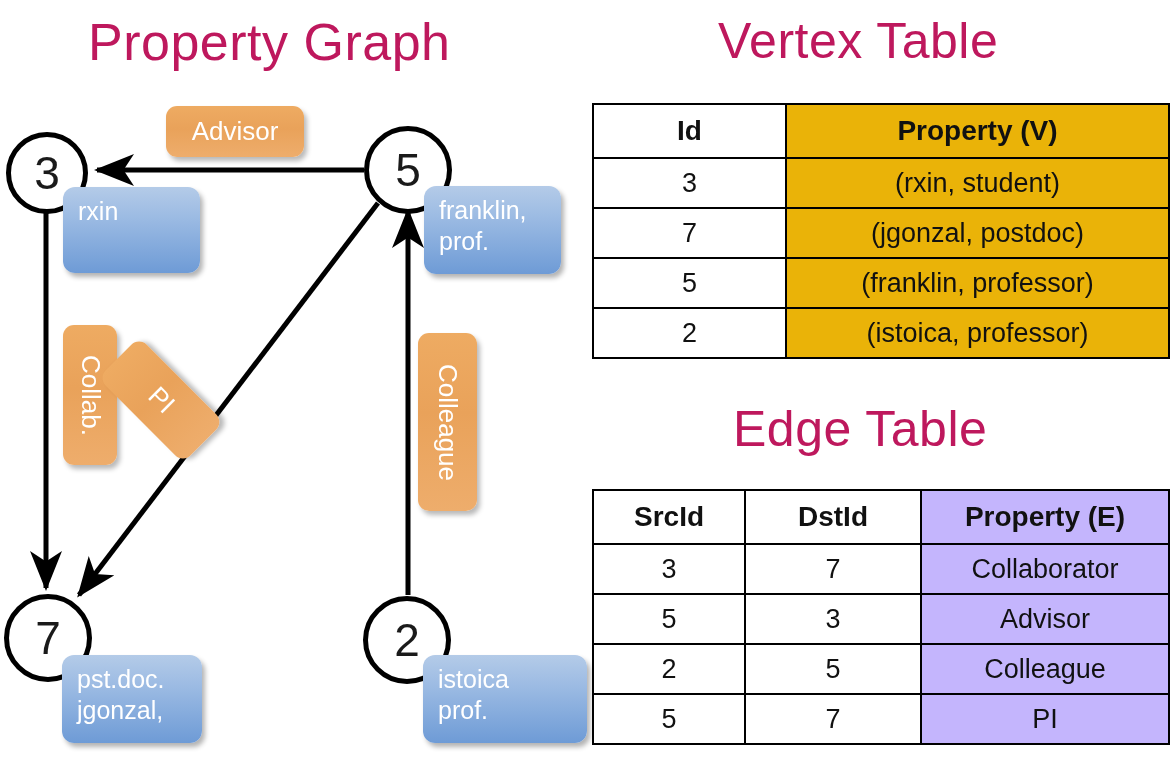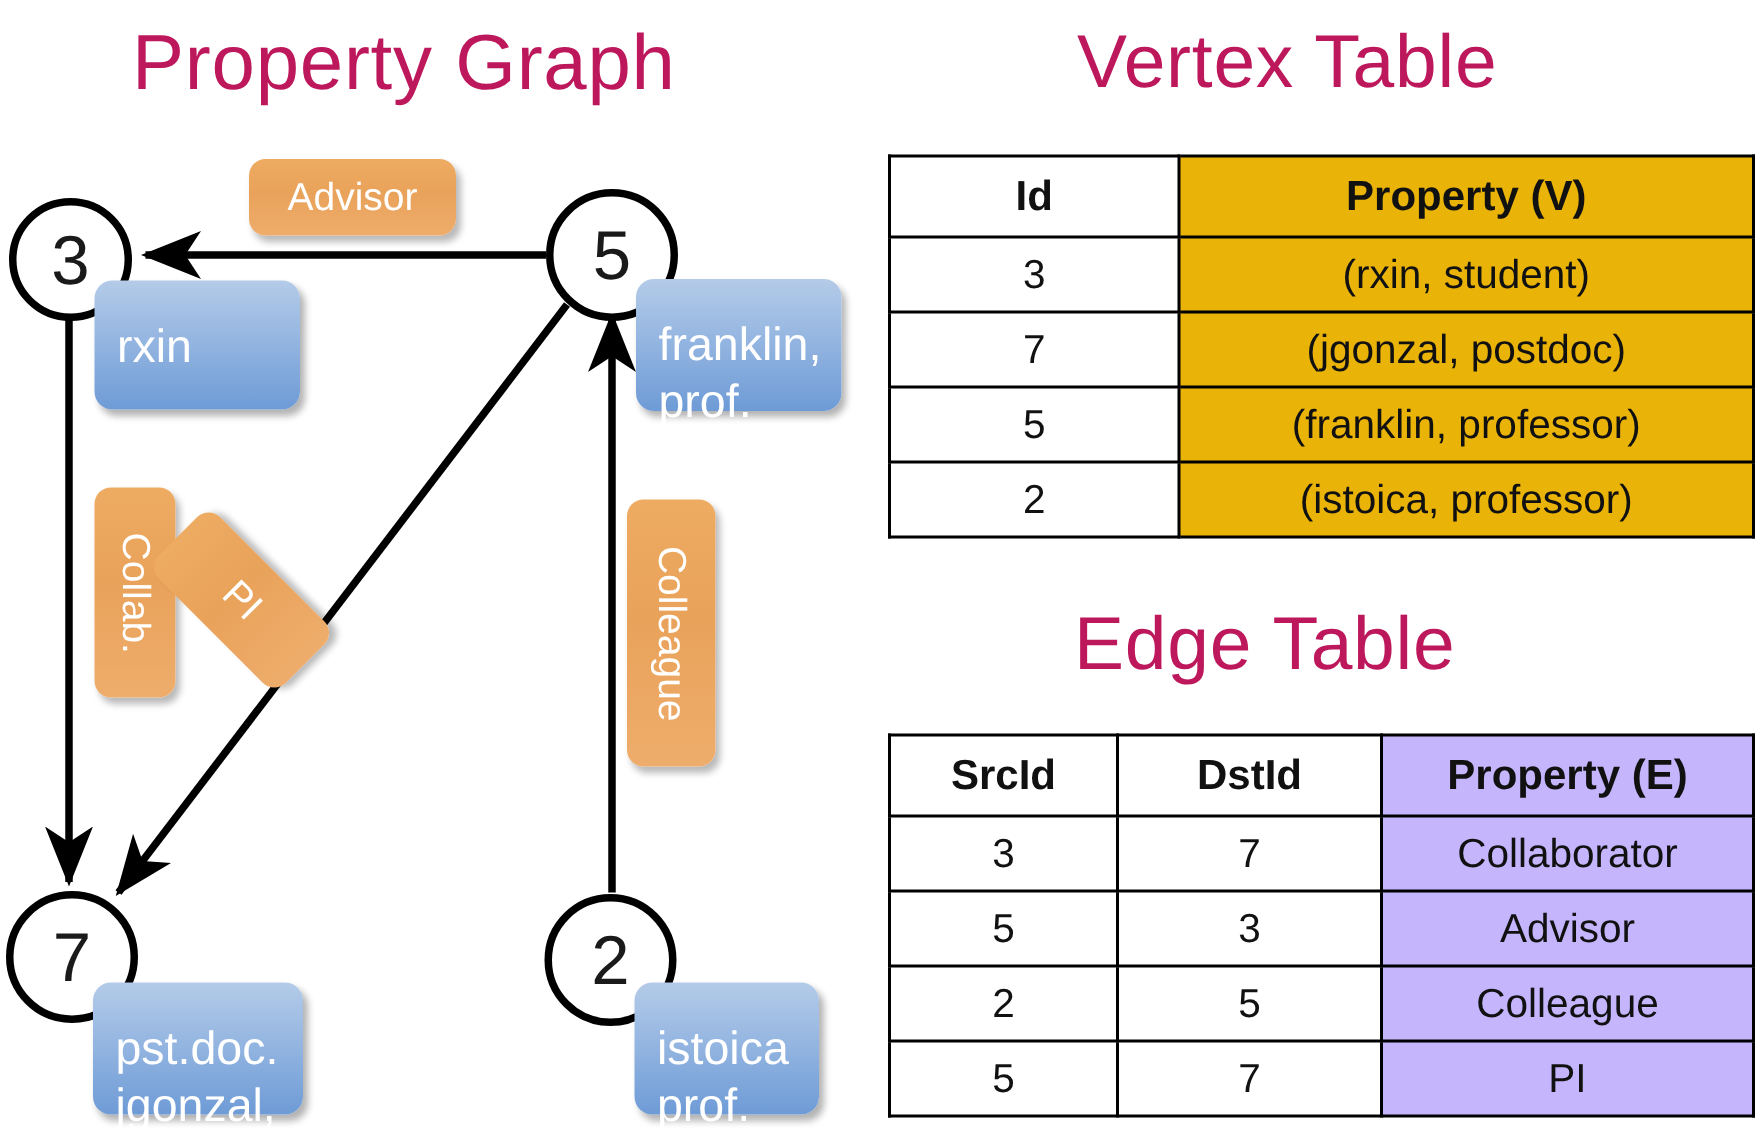--- a/index.html
+++ b/index.html
@@ -27,21 +27,21 @@
   }
   #title-property-graph {
     left: 88px; top: 12px;
     font-size: 52px;
   }
   #title-vertex-table {
     left: 718px; top: 12px;
     font-size: 50px;
   }
   #title-edge-table {
-    left: 716px; top: 400px;
+    left: 733px; top: 400px;
     font-size: 50px;
   }
 
   
   #graph-panel {
     position: absolute;
     left: 0; top: 90px;
     width: 585px; height: 670px;
   }
   #graph-svg { position:absolute; left:0; top:0; }
@@ -61,24 +61,24 @@
     font-family: "Liberation Sans", sans-serif;
   }
 
   
   .prop-box {
     position: absolute;
     border-radius: 12px;
     background: linear-gradient(to bottom, #b4cbe8 0%, #9cbbe3 35%, #6e9bd6 100%);
     box-shadow: 3px 4px 5px rgba(0,0,0,0.30);
     color: #ffffff;
-    font-size: 31px;
+    font-size: 25px;
     font-weight: 300;
     line-height: 1.22;
-    padding: 25px 0 0 15px;
+    padding: 9px 0 0 15px;
     box-sizing: border-box;
     font-family: "Liberation Sans", sans-serif;
   }
   .prop-box span { display: block; }
 
   
   .edge-label {
     position: absolute;
     border-radius: 11px;
     background: linear-gradient(to bottom, #eeab62 0%, #e9a25a 45%, #eead6c 100%);
@@ -174,21 +174,21 @@
   <div class="prop-box" style="left:424px; top:96px; width:137px; height:88px;">
     <span>franklin,</span>
     <span>prof.</span>
   </div>
 
   <div class="prop-box" style="left:62px; top:565px; width:140px; height:88px;">
     <span>pst.doc.</span>
     <span>jgonzal,</span>
   </div>
 
-  <div class="prop-box" style="left:423px; top:565px; width:123px; height:88px;">
+  <div class="prop-box" style="left:423px; top:565px; width:164px; height:88px;">
     <span>istoica</span>
     <span>prof.</span>
   </div>
 
   <div class="edge-label" style="left:166px; top:16px; width:138px; height:51px;">
     <span>Advisor</span>
   </div>
 
   <div class="edge-label vertical" style="left:63px; top:235px; width:54px; height:140px;">
     <span>Collab.</span>

